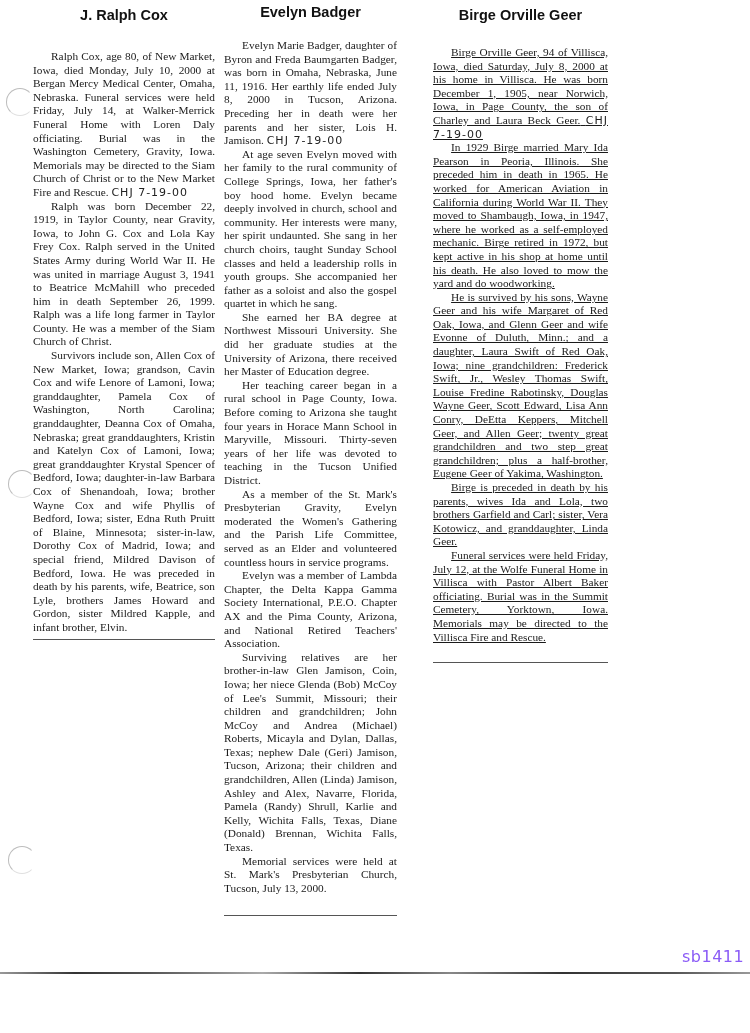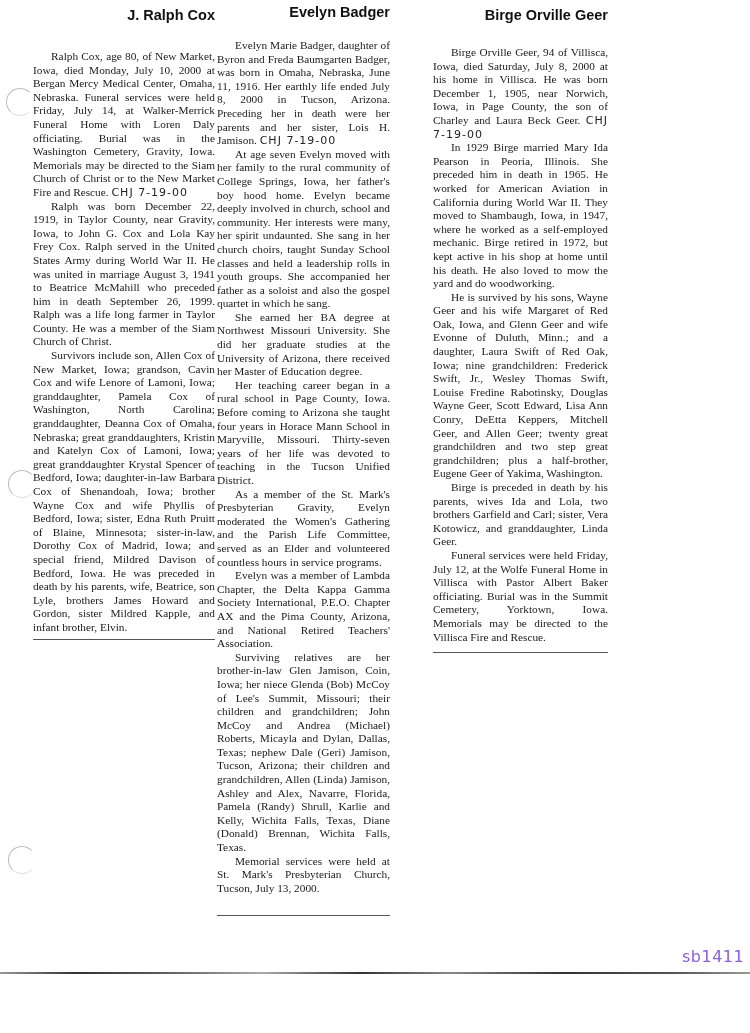--- a/index.html
+++ b/index.html
@@ -4,29 +4,29 @@
 <style>
   html, body { margin: 0; padding: 0; }
   body {
     width: 750px; height: 1033px; background: #ffffff; position: relative; overflow: hidden;
     font-family: "Liberation Serif", "DejaVu Serif", serif; color: #1a1a1a;
   }
   .punch { position: absolute; width: 26px; height: 26px; border-radius: 50%; border: 1.5px solid #bdbdbd; border-right-color: transparent; border-bottom-color: #e0e0e0; }
   .col { position: absolute; top: 0; }
   .col h1 {
     font-family: "Liberation Sans", "DejaVu Sans", sans-serif; font-weight: bold; font-size: 14.5px;
-    text-align: right; margin: 0; padding-top: 7px; height: 30px; color: #111;
+    text-align: center; margin: 0; padding-top: 7px; height: 30px; color: #111;
   }
   .col .body { font-size: 11.3px; line-height: 13.6px; text-align: justify; hyphens: none; }
   .col p { margin: 0; text-indent: 1.6em; }
   .hw { font-family: "DejaVu Sans", sans-serif; font-size: 11px; letter-spacing: 1px; font-weight: normal; color: #222; font-style: normal; }
   .rule { border-bottom: 1.2px solid #555; }
   #c1 { left: 33px; width: 182px; }
   #c1 .body { padding-top: 13px; }
-  #c2 { left: 217px; width: 173px; }
+  #c2 { left: 224px; width: 173px; }
   #c2 .body { padding-top: 7px; }
   #c3 { left: 433px; width: 175px; }
   #c3 .body { padding-top: 9px; }
   .bottom-line { position: absolute; left: 0; top: 972px; width: 750px; height: 2px;
     background: linear-gradient(to right, #999 0%, #333 10%, #555 20%, #aaa 35%, #333 48%, #888 60%, #333 75%, #555 90%, #999 100%); }
   .ref { position: absolute; left: 682px; top: 947px; font-family: "DejaVu Sans", sans-serif; font-size: 16px; color: #8b5cf6; letter-spacing: 0.5px; }
 </style>
 </head>
 <body>
 
@@ -52,21 +52,21 @@
     <p>Her teaching career began in a rural school in Page County, Iowa. Before coming to Arizona she taught four years in Horace Mann School in Maryville, Missouri. Thirty-seven years of her life was devoted to teaching in the Tucson Unified District.</p>
     <p>As a member of the St. Mark's Presbyterian Gravity, Evelyn moderated the Women's Gathering and the Parish Life Committee, served as an Elder and volunteered countless hours in service programs.</p>
     <p>Evelyn was a member of Lambda Chapter, the Delta Kappa Gamma Society International, P.E.O. Chapter AX and the Pima County, Arizona, and National Retired Teachers' Association.</p>
     <p>Surviving relatives are her brother-in-law Glen Jamison, Coin, Iowa; her niece Glenda (Bob) McCoy of Lee's Summit, Missouri; their children and grandchildren; John McCoy and Andrea (Michael) Roberts, Micayla and Dylan, Dallas, Texas; nephew Dale (Geri) Jamison, Tucson, Arizona; their children and grandchildren, Allen (Linda) Jamison, Ashley and Alex, Navarre, Florida, Pamela (Randy) Shrull, Karlie and Kelly, Wichita Falls, Texas, Diane (Donald) Brennan, Wichita Falls, Texas.</p>
     <p>Memorial services were held at St. Mark's Presbyterian Church, Tucson, July 13, 2000.</p>
   </div>
 </article>
 
 <article class="col" id="c3">
   <h1>Birge Orville Geer</h1>
-  <div class="body rule" style="padding-bottom:8px;">
+  <div class="body rule" style="padding-bottom:18px;text-decoration:underline;">
     <p><span>Birge Orville Geer, 94 of Villisca, Iowa, died Saturday, July 8, 2000 at his home in Villisca. He was born December 1, 1905, near Norwich, Iowa, in Page County, the son of Charley and Laura Beck Geer.</span> <span class="hw">CHJ 7-19-00</span></p>
     <p>In 1929 Birge married Mary Ida Pearson in Peoria, Illinois. She preceded him in death in 1965. He worked for American Aviation in California during World War II. They moved to Shambaugh, Iowa, in 1947, where he worked as a self-employed mechanic. Birge retired in 1972, but kept active in his shop at home until his death. He also loved to mow the yard and do woodworking.</p>
     <p>He is survived by his sons, Wayne Geer and his wife Margaret of Red Oak, Iowa, and Glenn Geer and wife Evonne of Duluth, Minn.; and a daughter, Laura Swift of Red Oak, Iowa; nine grandchildren: Frederick Swift, Jr., Wesley Thomas Swift, Louise Fredine Rabotinsky, Douglas Wayne Geer, Scott Edward, Lisa Ann Conry, DeEtta Keppers, Mitchell Geer, and Allen Geer; twenty great grandchildren and two step great grandchildren; plus a half-brother, Eugene Geer of Yakima, Washington.</p>
     <p>Birge is preceded in death by his parents, wives Ida and Lola, two brothers Garfield and Carl; sister, Vera Kotowicz, and granddaughter, Linda Geer.</p>
     <p>Funeral services were held Friday, July 12, at the Wolfe Funeral Home in Villisca with Pastor Albert Baker officiating. Burial was in the Summit Cemetery, Yorktown, Iowa. Memorials may be directed to the Villisca Fire and Rescue.</p>
   </div>
 </article>
 
 <div class="ref">sb1411</div>
 <div class="bottom-line"></div>

